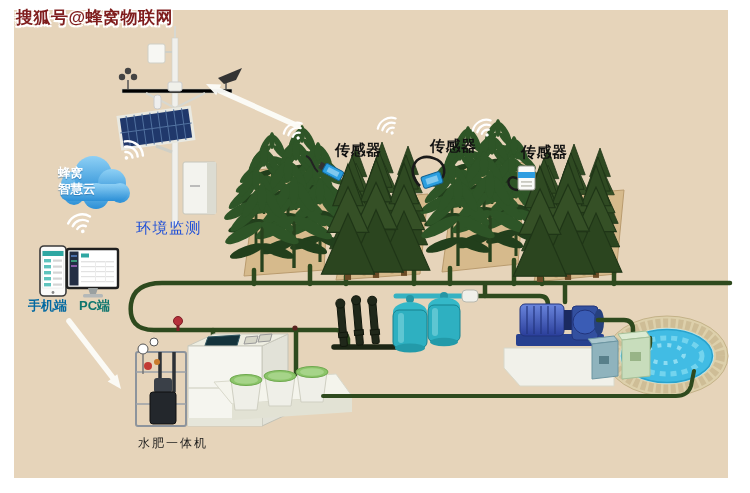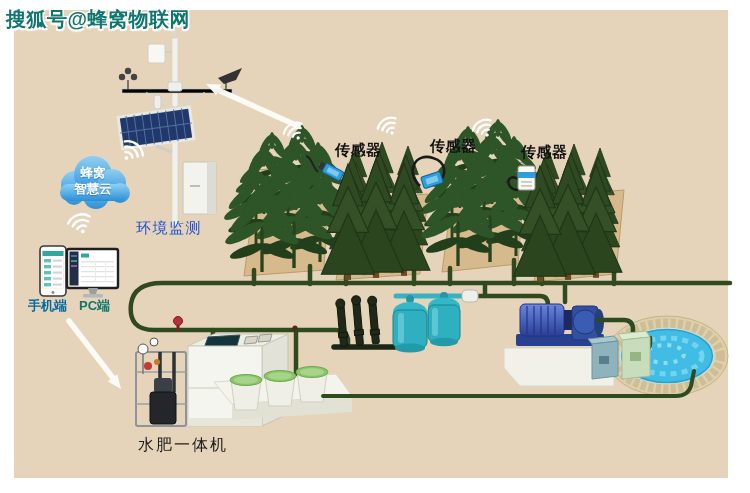--- a/index.html
+++ b/index.html
@@ -1,30 +1,30 @@
 <!DOCTYPE html>
 <html><head>
 <meta charset="utf-8">
 <style>
   html,body{margin:0;padding:0;background:#fff;}
   .stage{position:relative;width:750px;height:493px;background:#ffffff;overflow:hidden;
          font-family:"Liberation Sans","DejaVu Sans",sans-serif;}
   .scene{position:absolute;left:0;top:0;}
   .lbl{position:absolute;white-space:nowrap;color:#1d4ed8;}
-  .watermark{left:6px;top:6px;font-size:20px;font-weight:bold;color:#0f766e;letter-spacing:.5px;
+  .watermark{left:16px;top:6px;font-size:17px;font-weight:bold;color:#7f1d1d;letter-spacing:.5px;
      text-shadow:-1.5px -1.5px 0 #fff,1.5px -1.5px 0 #fff,-1.5px 1.5px 0 #fff,1.5px 1.5px 0 #fff,0 2px 2px #fff;}
-  .cloud-label{left:58px;top:166px;width:70px;text-align:center;color:#fff;font-weight:bold;
+  .cloud-label{left:58px;top:166px;width:70px;color:#fff;font-weight:bold;
      font-size:12.5px;line-height:1.25;text-shadow:0 1px 1px rgba(20,90,150,.55);}
   .cloud-label span{display:block;}
   .env-label{left:136px;top:219px;font-size:15px;letter-spacing:1.5px;}
   .mobile-label{left:28px;top:297px;font-size:13px;font-weight:bold;color:#0369a1;}
   .pc-label{left:79px;top:297px;font-size:13px;font-weight:bold;color:#0f766e;}
   .sensor-label{font-size:15px;font-weight:bold;color:#111;letter-spacing:.5px;margin-left:32px;}
   .s1{left:303px;top:141px;} .s2{left:398px;top:137px;} .s3{left:489px;top:143px;}
-  .machine-label{left:138px;top:435px;font-size:16px;letter-spacing:2px;color:#1b1b1b;}
+  .machine-label{left:138px;top:435px;font-size:12px;letter-spacing:2px;color:#1b1b1b;}
 </style>
 </head>
 <body>
 
 <div class="stage">
 
 <svg class="scene" width="750" height="493" viewBox="0 0 750 493" xmlns="http://www.w3.org/2000/svg" xmlns:xlink="http://www.w3.org/1999/xlink">
   <defs>
     <linearGradient id="cg" x1="0" y1="0" x2="0" y2="1">
       <stop offset="0" stop-color="#8ed0f5"></stop>

